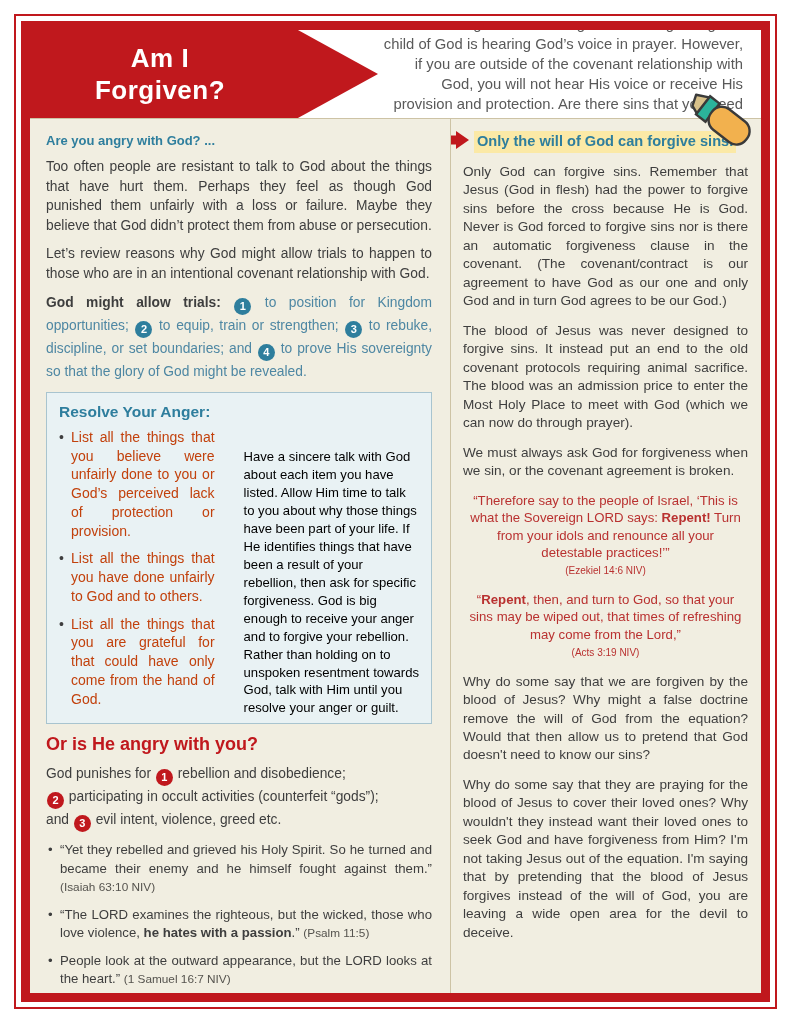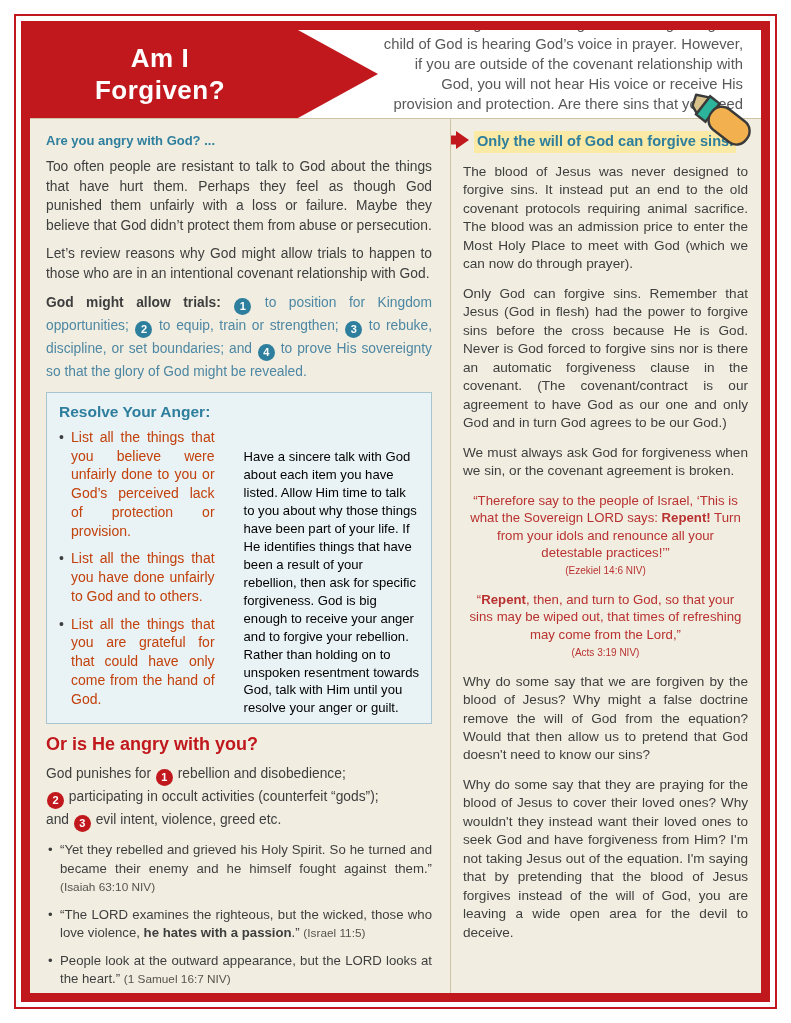--- a/index.html
+++ b/index.html
@@ -145,41 +145,41 @@
             </ul>
           </div>
           <div class="resolve-right">Have a sincere talk with God about each item you have listed. Allow Him time to talk to you about why those things have been part of your life. If He identifies things that have been a result of your rebellion, then ask for specific forgiveness. God is big enough to receive your anger and to forgive your rebellion. Rather than holding on to unspoken resentment towards God, talk with Him until you resolve your anger or guilt.</div>
         </div>
 
         <h2 class="h-red">Or is He angry with you?</h2>
         <p class="punishes"><span>God punishes for </span><span class="badge-red">1</span><span> rebellion and disobedience;</span><br><span class="badge-red">2</span><span> participating in occult activities (counterfeit “gods”);</span><br><span>and </span><span class="badge-red">3</span><span> evil intent, violence, greed etc.</span></p>
 
         <ul class="scripture">
           <li><span>“Yet they rebelled and grieved his Holy Spirit. So he turned and became their enemy and he himself fought against them.” </span><span class="seg-cite">(Isaiah 63:10 NIV)</span></li>
-          <li><span>“The LORD examines the righteous, but the wicked, those who love violence, </span><span class="seg-b">he hates with a passion</span><span>.” </span><span class="seg-cite">(Israel 11:5)</span></li>
+          <li><span>“The LORD examines the righteous, but the wicked, those who love violence, </span><span class="seg-b">he hates with a passion</span><span>.” </span><span class="seg-cite">(Psalm 11:5)</span></li>
           <li><span>People look at the outward appearance, but the LORD looks at the heart.” </span><span class="seg-cite">(1 Samuel 16:7 NIV)</span></li>
         </ul>
 
         <p class="closing-quote"><span>“If we confess our sins, he is faithful and just and will forgive us our sins and purify us from all unrighteousness </span></p>
       </div>
 
       <div class="col-divider"></div>
 
       <div class="col-right">
         <div class="r-heading-row">
           <span class="arrow-icon">
             <svg width="30" height="18" viewBox="0 0 30 18">
               <polygon points="0,4.5 17,4.5 17,0 30,9 17,18 17,13.5 0,13.5" fill="#c0181d"></polygon>
             </svg>
           </span>
           <span class="r-heading">Only the will of God can forgive sins.</span>
         </div>
 
+        <p class="body">Only God can forgive sins. Remember that Jesus (God in flesh) had the power to forgive sins before the cross because He is God. Never is God forced to forgive sins nor is there an automatic forgiveness clause in the covenant. (The covenant/contract is our agreement to have God as our one and only God and in turn God agrees to be our God.)</p>
         <p class="body">The blood of Jesus was never designed to forgive sins. It instead put an end to the old covenant protocols requiring animal sacrifice. The blood was an admission price to enter the Most Holy Place to meet with God (which we can now do through prayer).</p>
-        <p class="body">Only God can forgive sins. Remember that Jesus (God in flesh) had the power to forgive sins before the cross because He is God. Never is God forced to forgive sins nor is there an automatic forgiveness clause in the covenant. (The covenant/contract is our agreement to have God as our one and only God and in turn God agrees to be our God.)</p>
         <p class="body">We must always ask God for forgiveness when we sin, or the covenant agreement is broken.</p>
 
         <p class="quote-red"><span>“Therefore say to the people of Israel, ‘This is what the Sovereign LORD says: </span><span class="seg-b">Repent!</span><span> Turn from your idols and renounce all your detestable practices!’”</span><br><span class="seg-citered">(Ezekiel 14:6 NIV)</span></p>
         <p class="quote-red"><span>“</span><span class="seg-b">Repent</span><span>, then, and turn to God, so that your sins may be wiped out, that times of refreshing may come from the Lord,”</span><br><span class="seg-citered">(Acts 3:19 NIV)</span></p>
 
         <p class="body">Why do some say that we are forgiven by the blood of Jesus? Why might a false doctrine remove the will of God from the equation? Would that then allow us to pretend that God doesn't need to know our sins?</p>
         <p class="body">Why do some say that they are praying for the blood of Jesus to cover their loved ones? Why wouldn't they instead want their loved ones to seek God and have forgiveness from Him? I'm not taking Jesus out of the equation. I'm saying that by pretending that the blood of Jesus forgives instead of the will of God, you are leaving a wide open area for the devil to deceive.</p>
       </div>
 
     </div>

